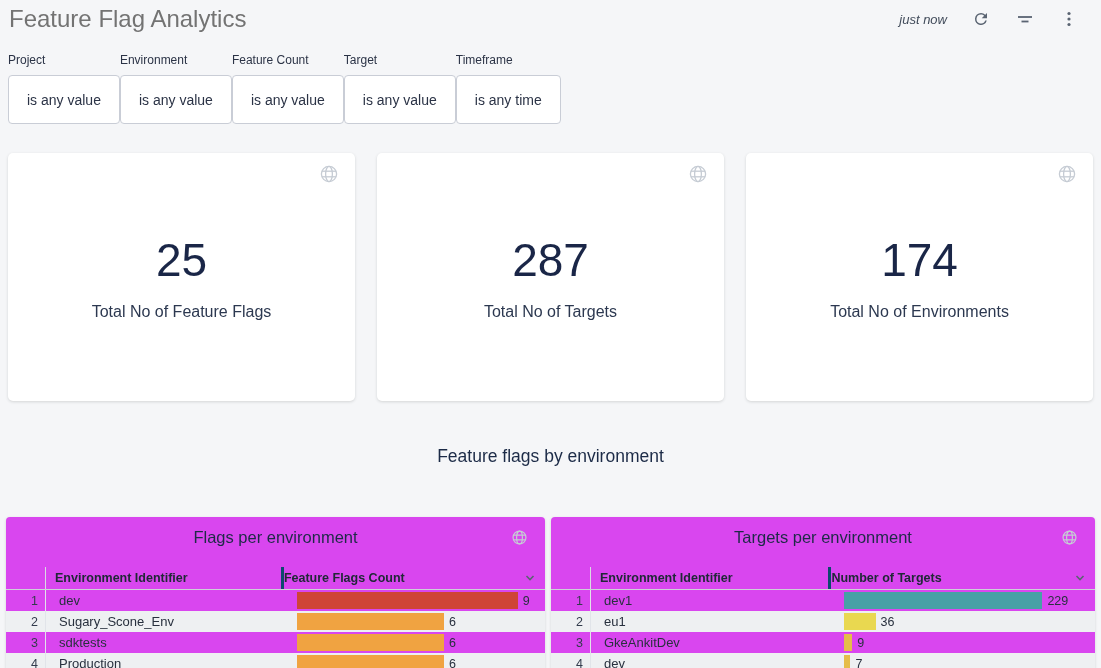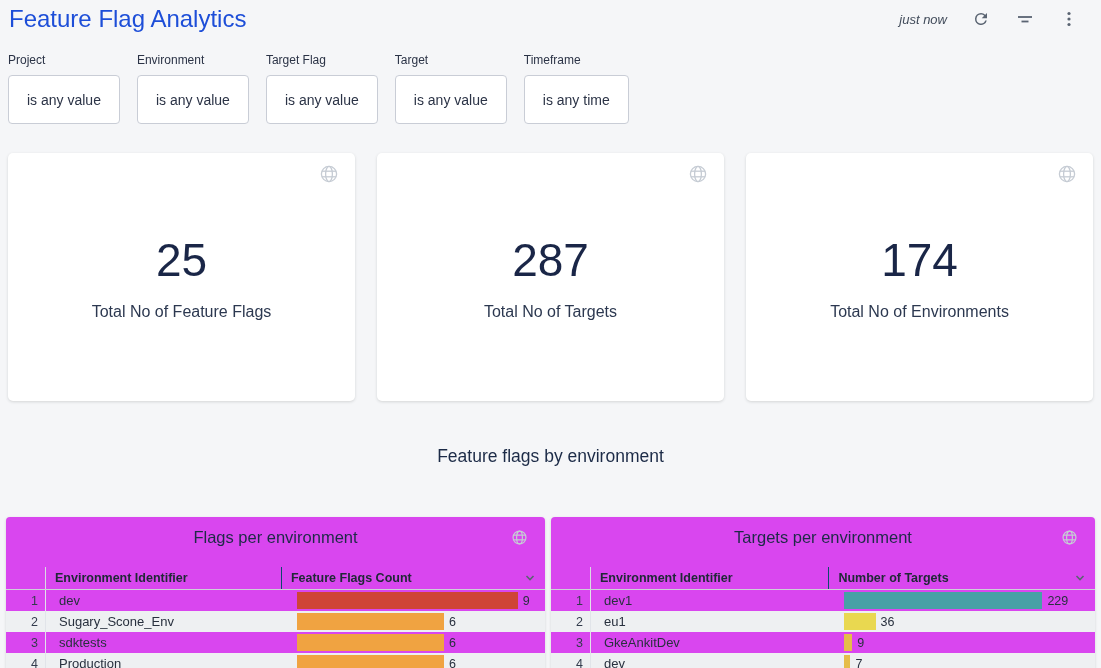--- a/index.html
+++ b/index.html
@@ -5,28 +5,28 @@
   * { box-sizing: border-box; margin: 0; padding: 0; }
   html, body { background: #f5f6f8; }
   body {
     width: 1101px; height: 668px; overflow: hidden;
     font-family: "Liberation Sans", sans-serif;
     color: #202c48;
   }
 
   
   .dash-header { display: flex; justify-content: space-between; align-items: flex-start; padding: 4px 22px 0 9px; }
-  .dash-title { font-size: 24px; font-weight: 400; color: #1d4ed8; line-height: 30px; }
+  .dash-title { font-size: 24px; font-weight: 400; color: #737373; line-height: 30px; }
   .header-right { display: flex; align-items: center; gap: 24px; margin-top: 5px; font-style: italic; }
   .updated { font-size: 13px; color: #414b5a; }
   .hicon { width: 20px; height: 20px; display: inline-flex; align-items: center; justify-content: center; cursor: pointer; }
   .hicon svg { display: block; }
 
   
-  .filters { display: flex; gap: 17px; padding: 19px 8px 0 8px; }
+  .filters { display: flex; padding: 19px 8px 0 8px; }
   .filter-label { font-size: 12px; color: #2b3346; margin-bottom: 8px; }
   .filter-btn {
     min-width: 105px; height: 49px; padding: 0 18px;
     background: #fff; border: 1px solid #c9cdd6; border-radius: 4px;
     font-family: "Liberation Sans", sans-serif;
     font-size: 14px; color: #2b3346; cursor: pointer; text-align: center;
   }
 
   
   .kpi-row { display: flex; gap: 22px; margin: 29px 8px 0 8px; }
@@ -51,21 +51,21 @@
   }
   .panel-left { width: 539px; }
   .panel-right { width: 544px; }
   .panel-head { height: 40px; display: flex; align-items: center; justify-content: center; position: relative; }
   .panel-title { font-size: 16.5px; color: #1e2a47; }
   .panel-head .globe { top: 12px; right: 17px; }
 
   .thead { display: flex; height: 23px; align-items: stretch; border-bottom: 1px solid #cdd1d7; position: relative; font-weight: bold; font-size: 12.5px; color: #202837; margin-top: 10px; }
   .th-num { width: 40px; border-right: 1px solid #d9dde2; }
   .th-env { width: calc(51% - 40px); display: flex; align-items: center; padding-left: 9px; }
-  .th-count { flex: 1; border-left: 1px solid #0c4a6e; display: flex; align-items: center; padding-left: 9px; }
+  .th-count { flex: 1; border-left: 3px solid #0c4a6e; display: flex; align-items: center; }
   .th-chevron { position: absolute; right: 8px; top: 4px; cursor: pointer; }
 
   .trow { display: flex; height: 21px; align-items: stretch; font-size: 13px; color: #28303e; }
   .trow.alt { background: #eef0f2; }
   .tnum { width: 40px; display: flex; align-items: center; justify-content: flex-end; padding-right: 7px; border-right: 1px solid #e1e4e9; color: #333c4d; font-size: 12.5px; }
   .tenv { width: calc(51% - 40px); display: flex; align-items: center; padding-left: 13px; cursor: pointer; }
   .tbar { flex: 1; display: flex; align-items: center; padding-left: 16px; }
   .bar { height: 17px; cursor: pointer; }
   .bval { margin-left: 5px; font-size: 12.5px; color: #28303e; white-space: nowrap; }
 </style>
@@ -100,21 +100,21 @@
 <div class="filters">
   <div class="filter">
     <div class="filter-label">Project</div>
     <button class="filter-btn">is any value</button>
   </div>
   <div class="filter">
     <div class="filter-label">Environment</div>
     <button class="filter-btn">is any value</button>
   </div>
   <div class="filter">
-    <div class="filter-label">Target Flag</div>
+    <div class="filter-label">Feature Count</div>
     <button class="filter-btn">is any value</button>
   </div>
   <div class="filter">
     <div class="filter-label">Target</div>
     <button class="filter-btn">is any value</button>
   </div>
   <div class="filter">
     <div class="filter-label">Timeframe</div>
     <button class="filter-btn">is any time</button>
   </div>

